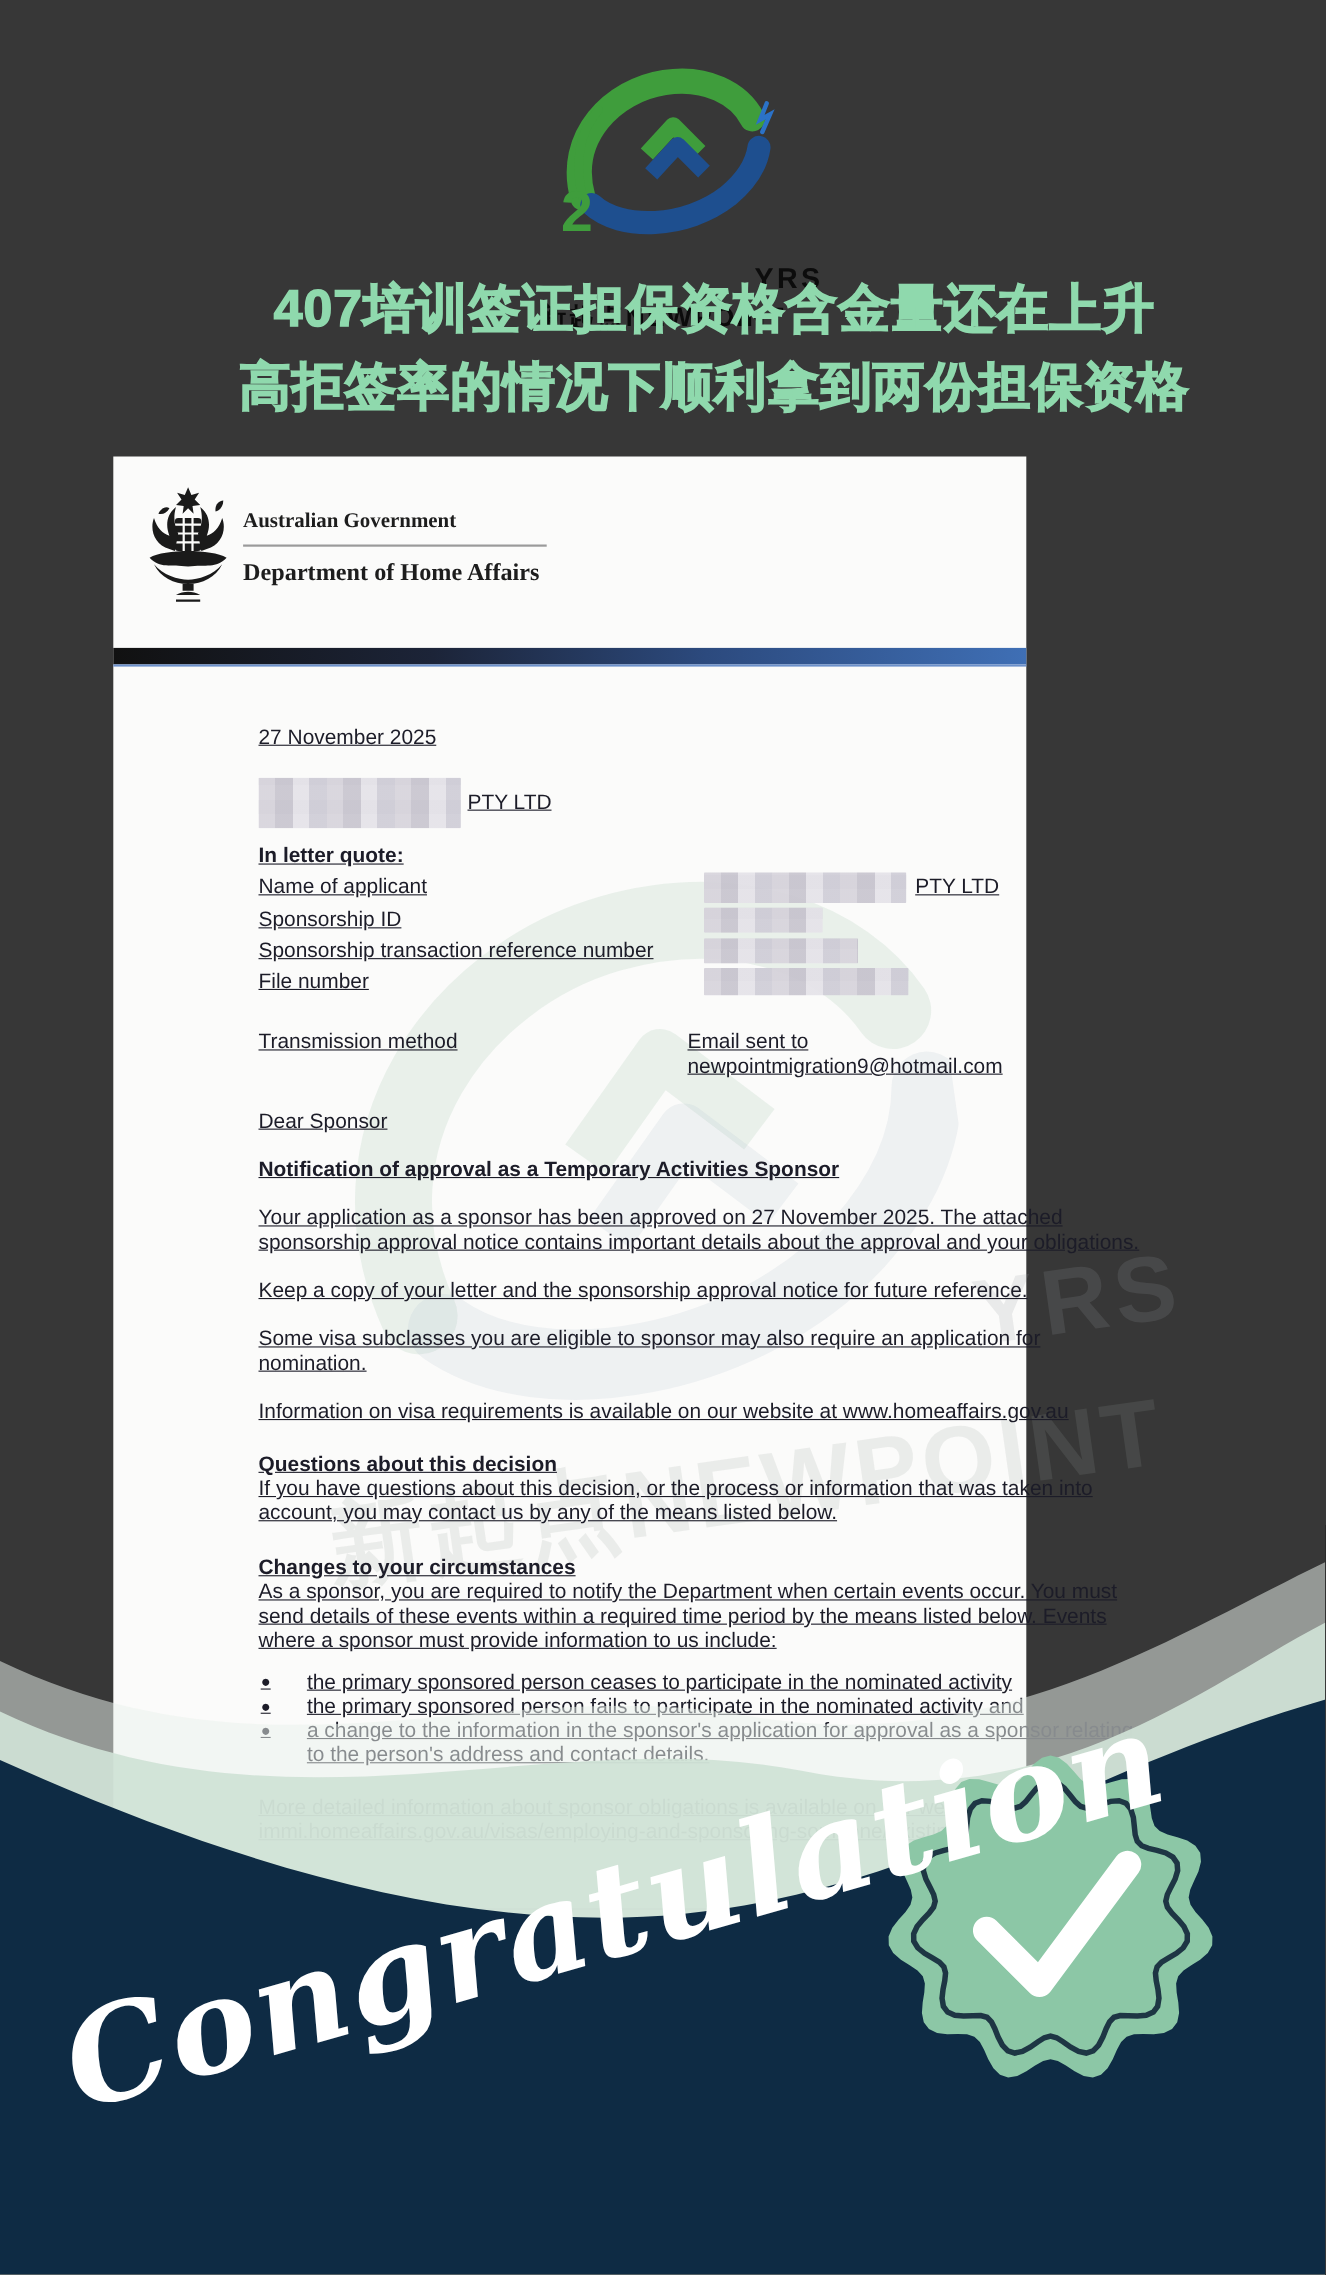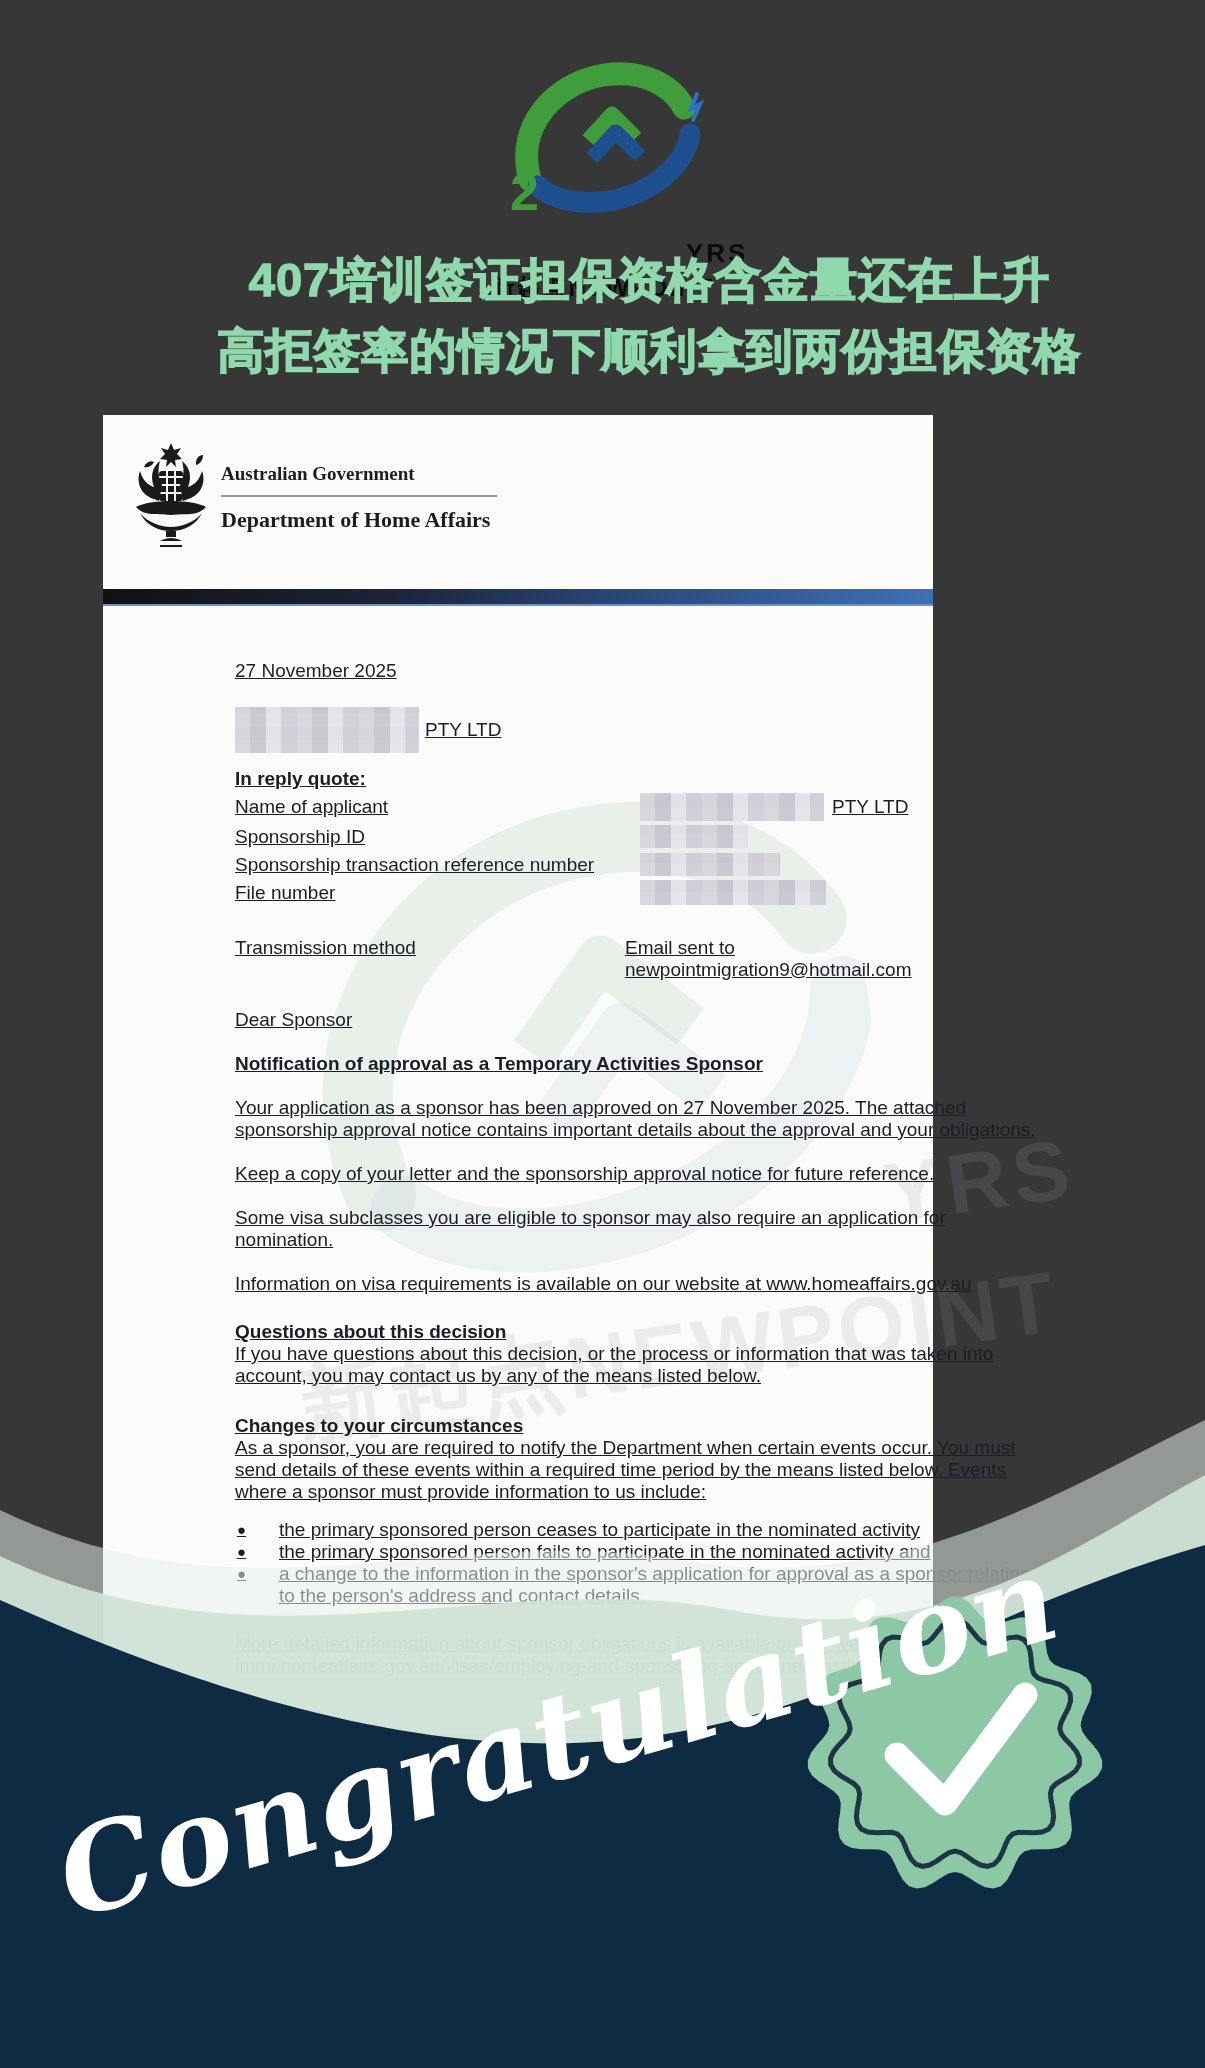--- a/index.html
+++ b/index.html
@@ -132,21 +132,21 @@
     </div>
 
     <div class="lbody">
       <div class="date">27 November 2025</div>
 
       <div class="addr-row">
         <span class="px" style="width:184px;height:46px;"></span>
         <span class="addr-suffix">PTY LTD</span>
       </div>
 
-      <div class="inreply b">In reply quote:</div>
+      <div class="inreply b">In letter quote:</div>
 
       <div class="frow">
         <span class="flabel">Name of applicant</span>
         <span class="fval">
           <span class="px" style="width:184px;height:28px;"></span>
           <span style="margin-left:8px;">PTY LTD</span>
         </span>
       </div>
       <div class="frow">
         <span class="flabel">Sponsorship ID</span>

